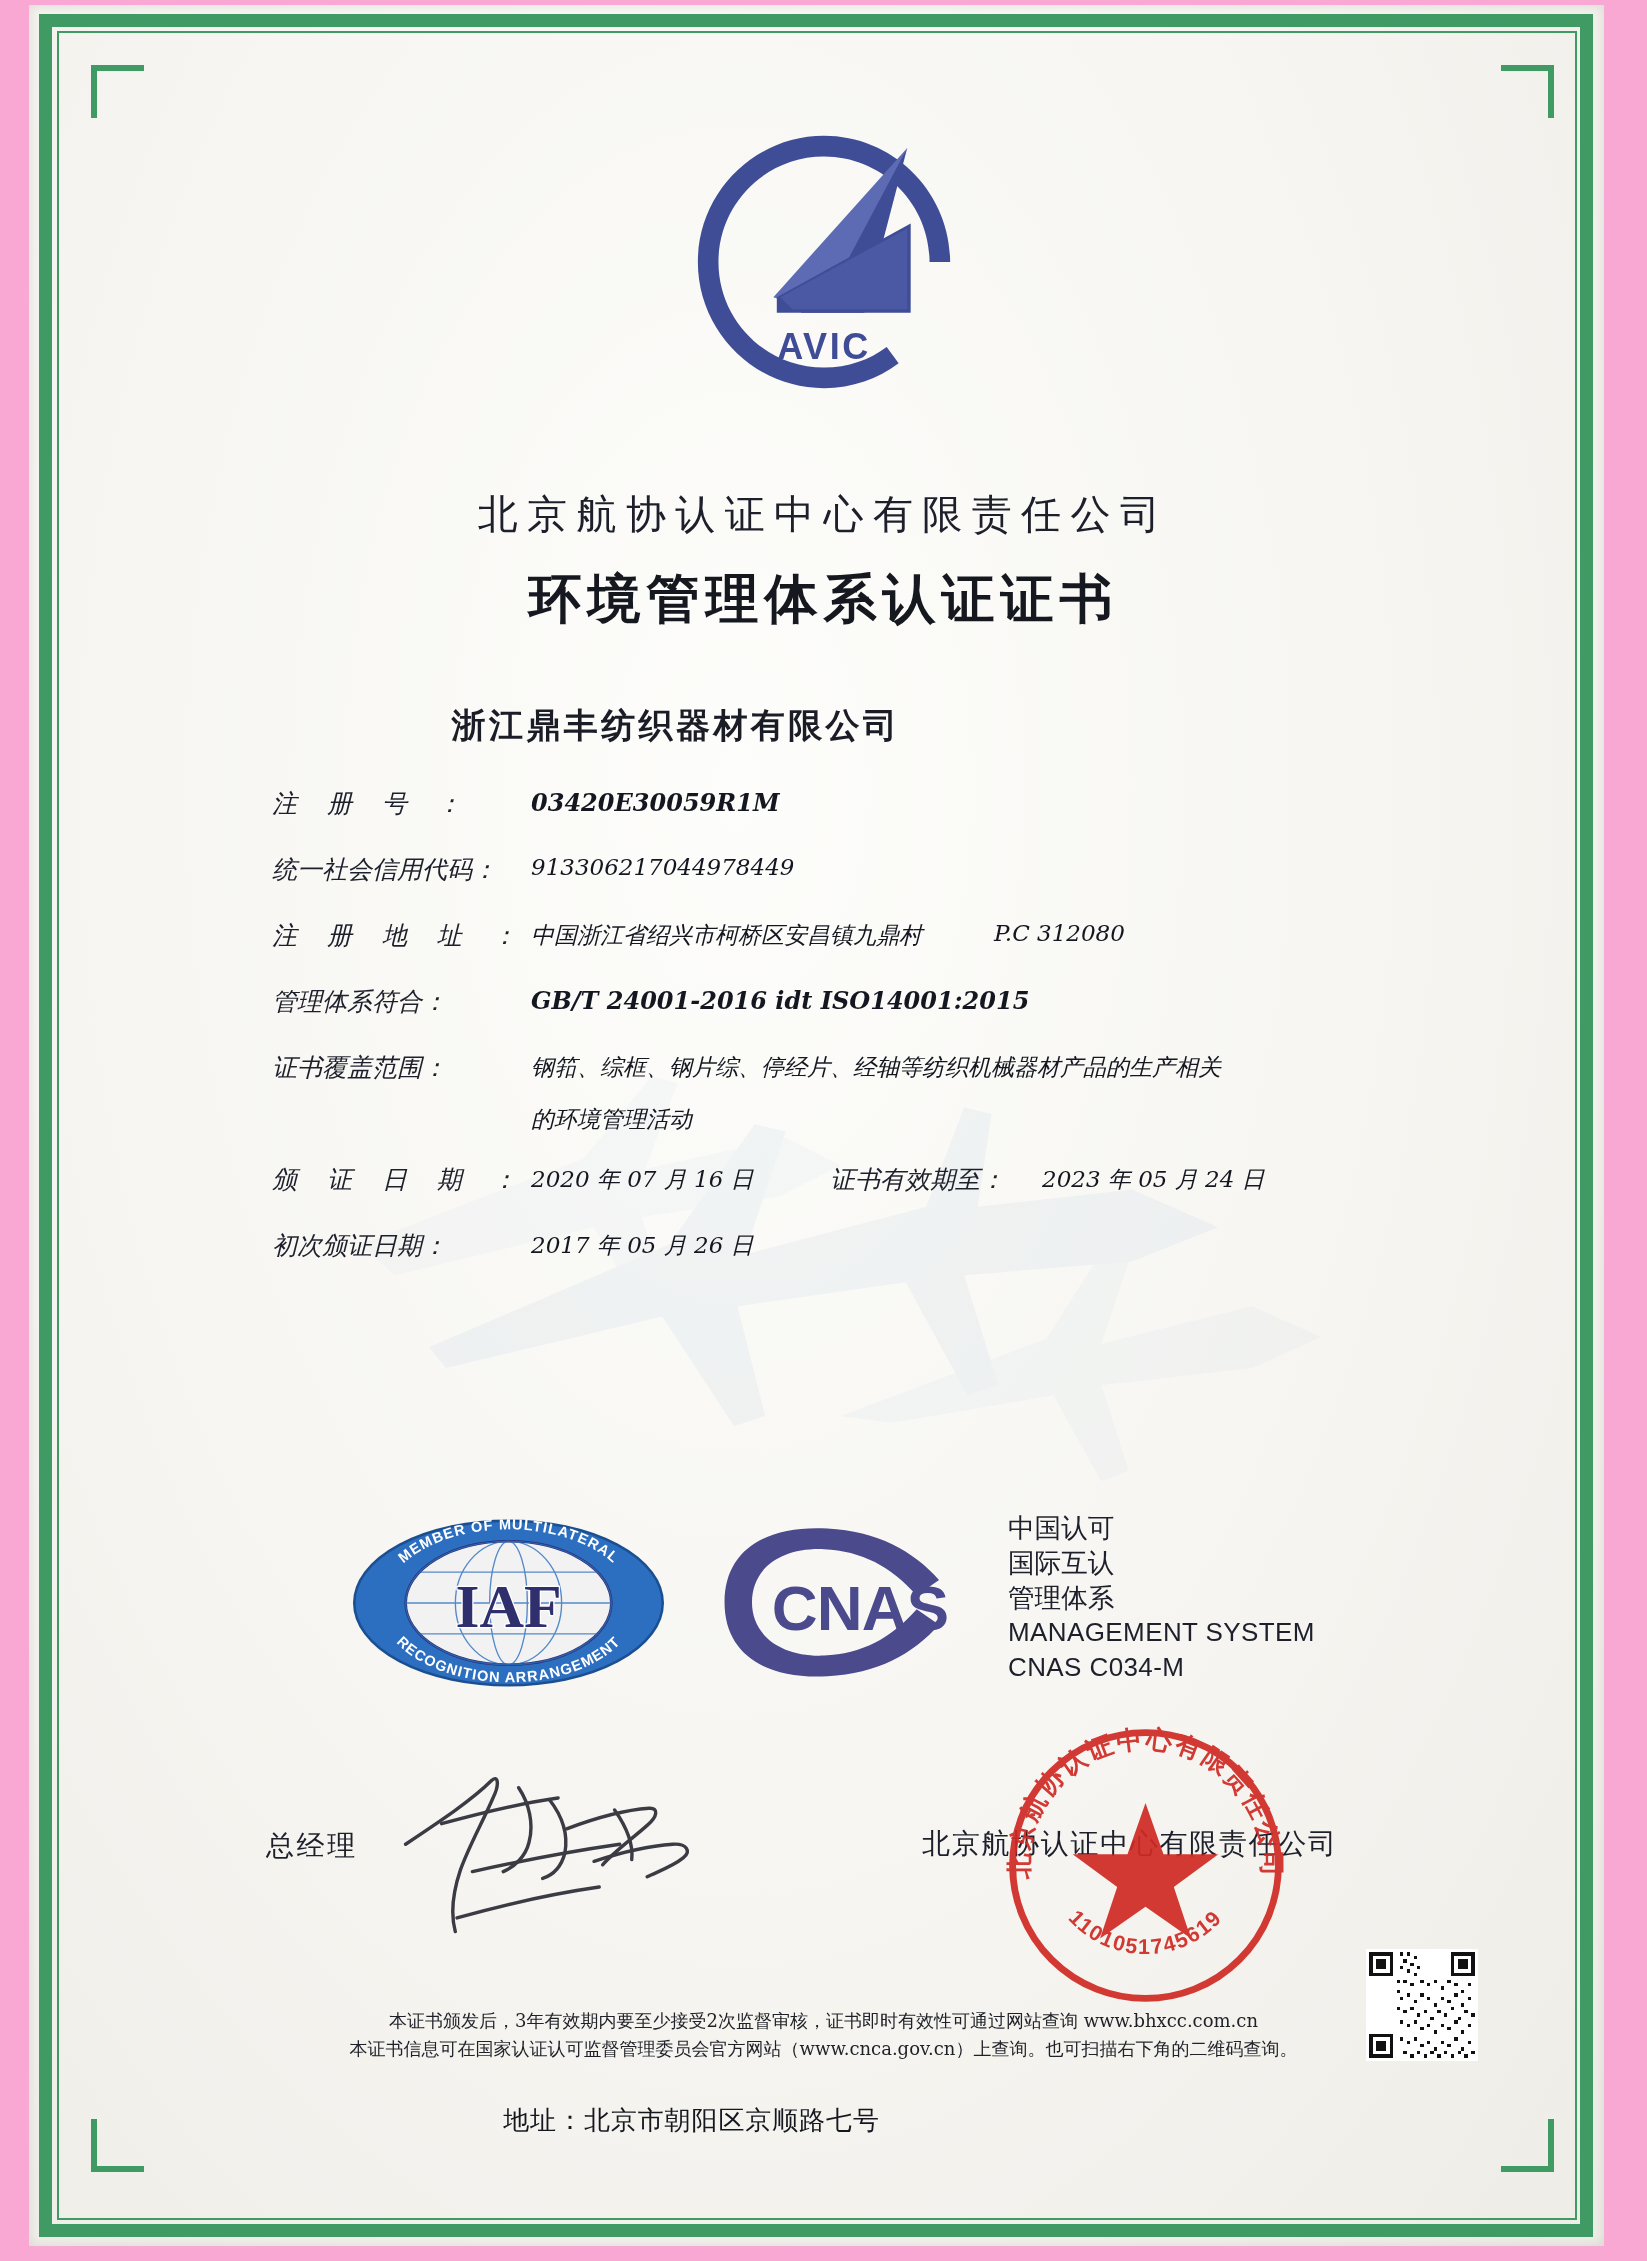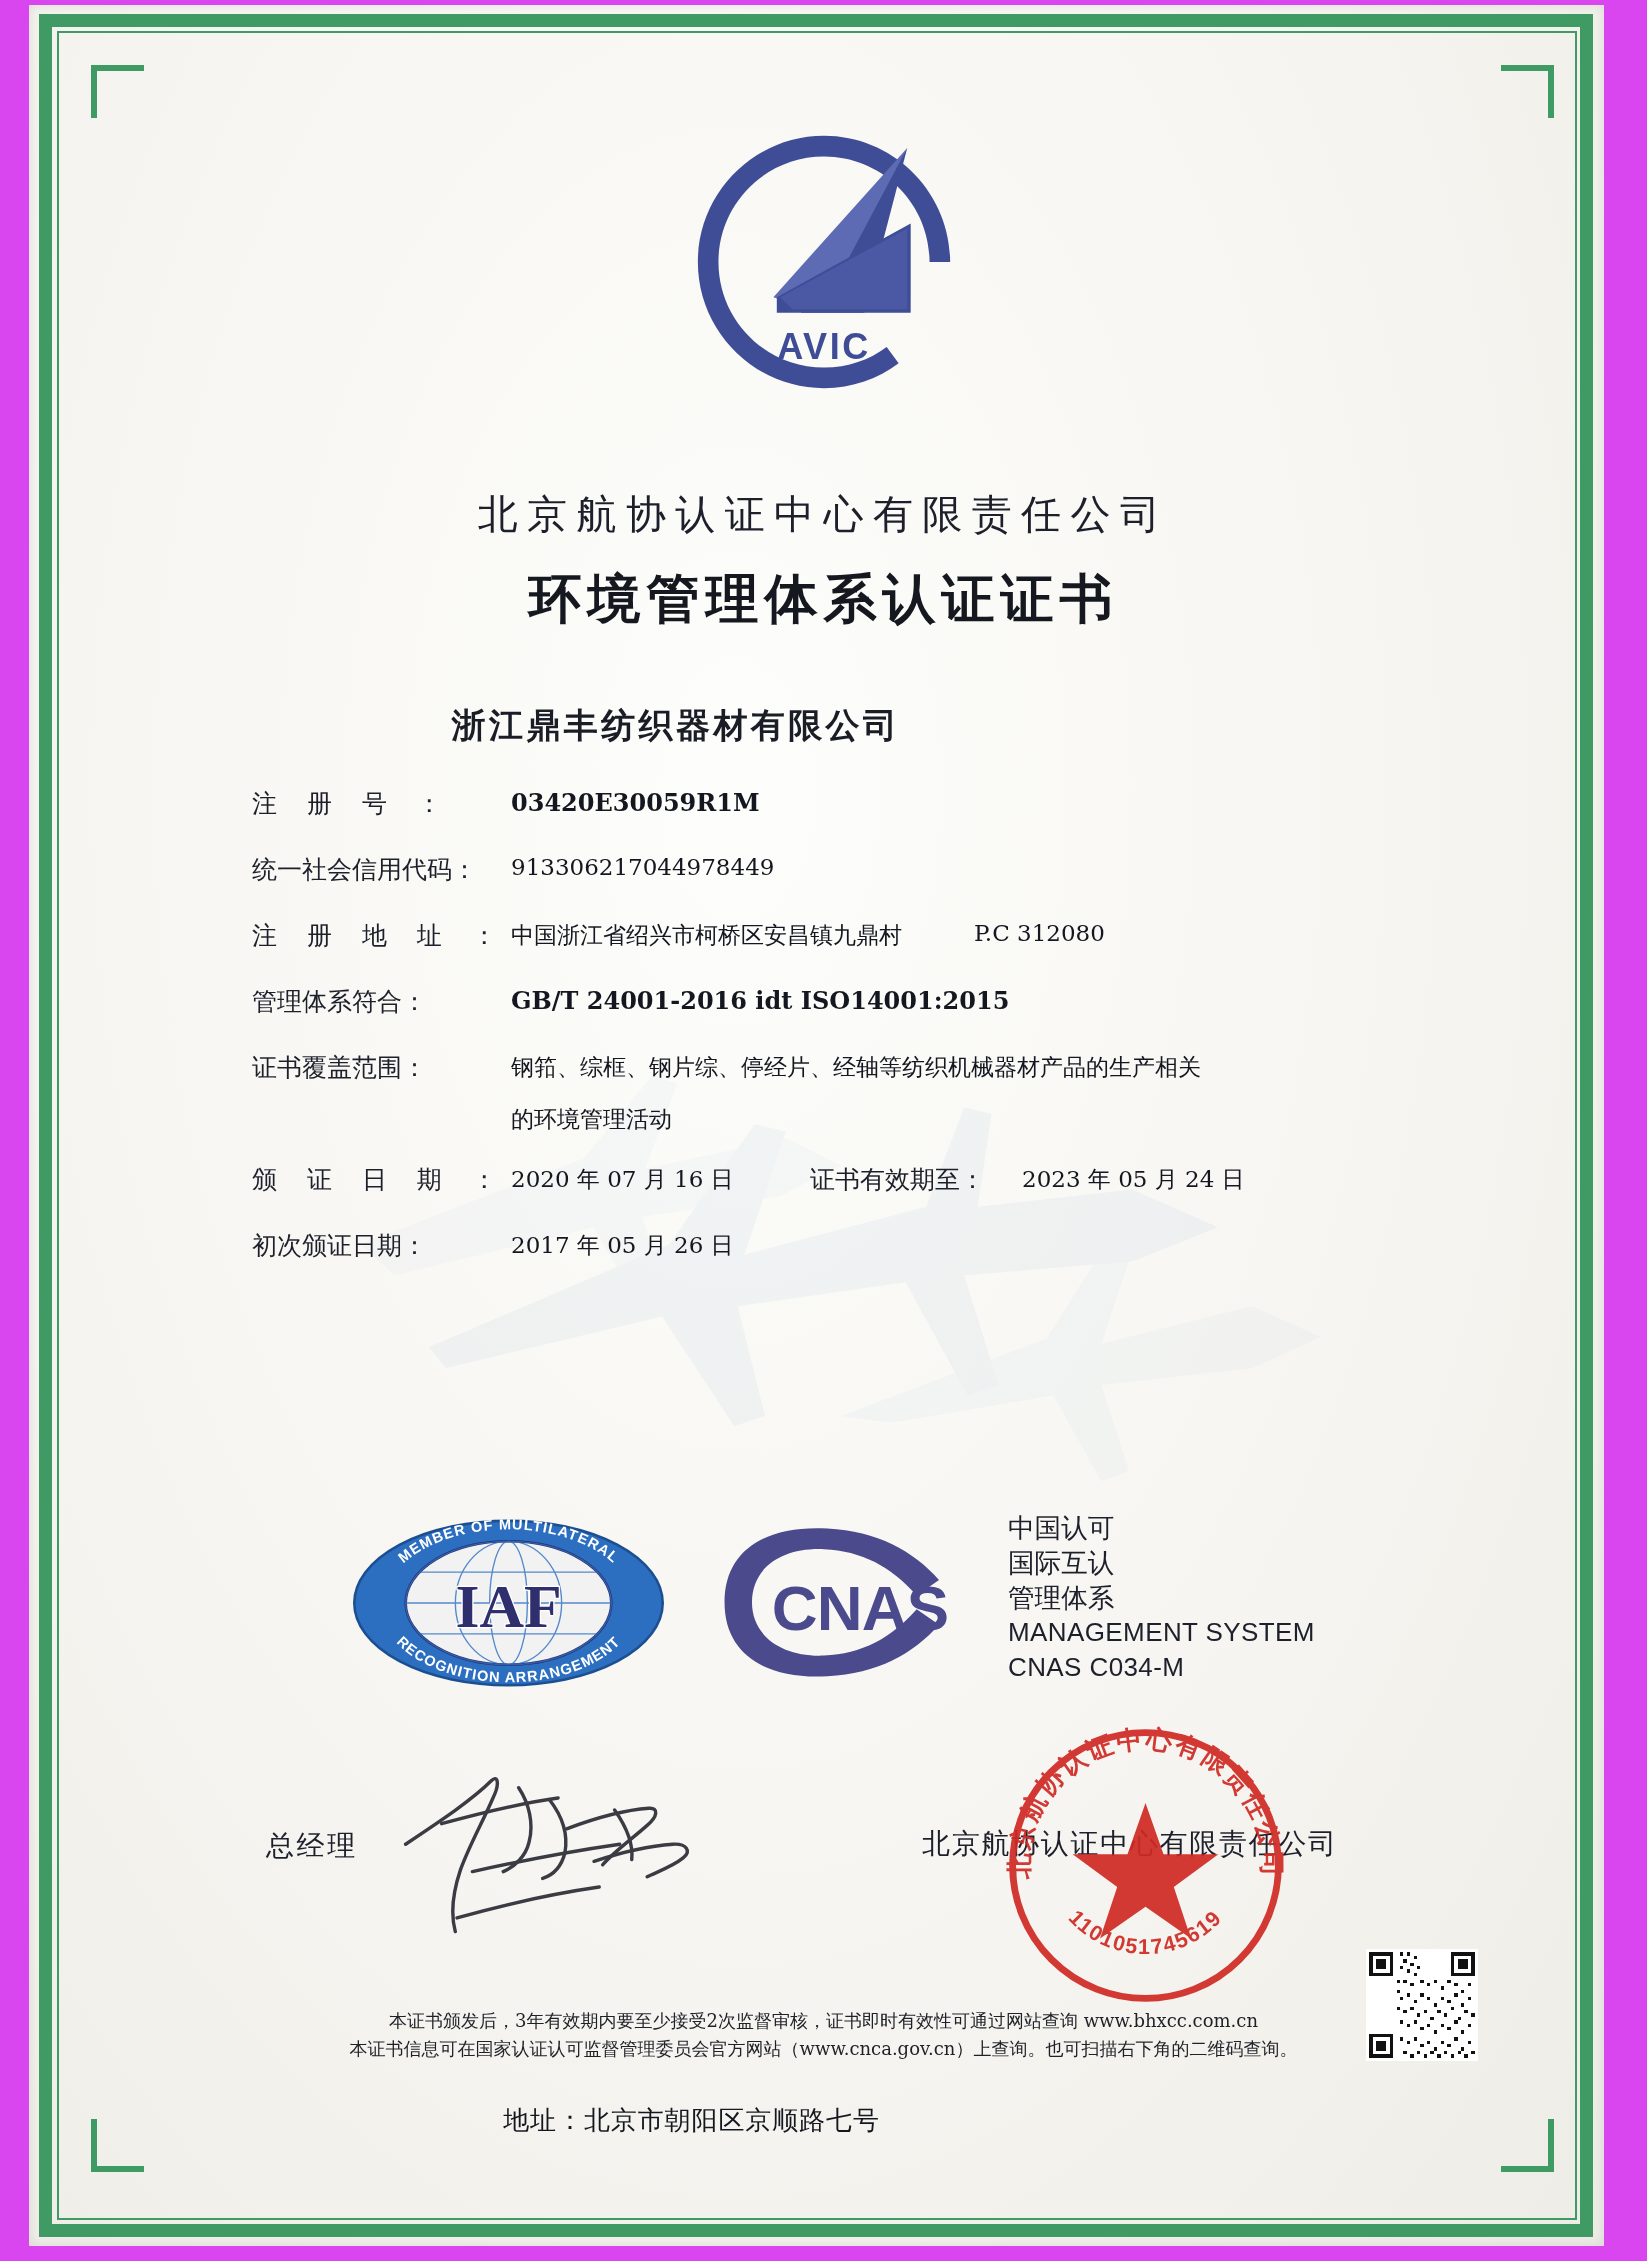--- a/index.html
+++ b/index.html
@@ -12,21 +12,21 @@
     height: 2261px;
     font-family: "Liberation Serif", serif;
     overflow: hidden;
   }
 
   
   #cert-page {
     position: relative;
     width: 1647px;
     height: 2261px;
-    background: #d946ef;
+    background: #f9a8d4;
     overflow: hidden;
   }
   
   #paper {
     position: absolute;
     left: 29px;
     top: 5.1px;
     width: 1575px;
     height: 2241px;
     background:
@@ -123,23 +123,24 @@
     font-weight: bold;
     letter-spacing: 3.4px;
     color: #1b1d26;
     font-family: "DejaVu Serif", serif;
     white-space: nowrap;
   }
 
   
   #fields {
     position: absolute;
-    left: 252px;
+    left: 272px;
     top: 787px;
     width: 1141px;
+    font-style: italic;
   }
   .field-row {
     position: relative;
     height: 66px;
   }
   .field-label {
     position: absolute;
     left: 0;
     top: 0;
     width: 250px;

